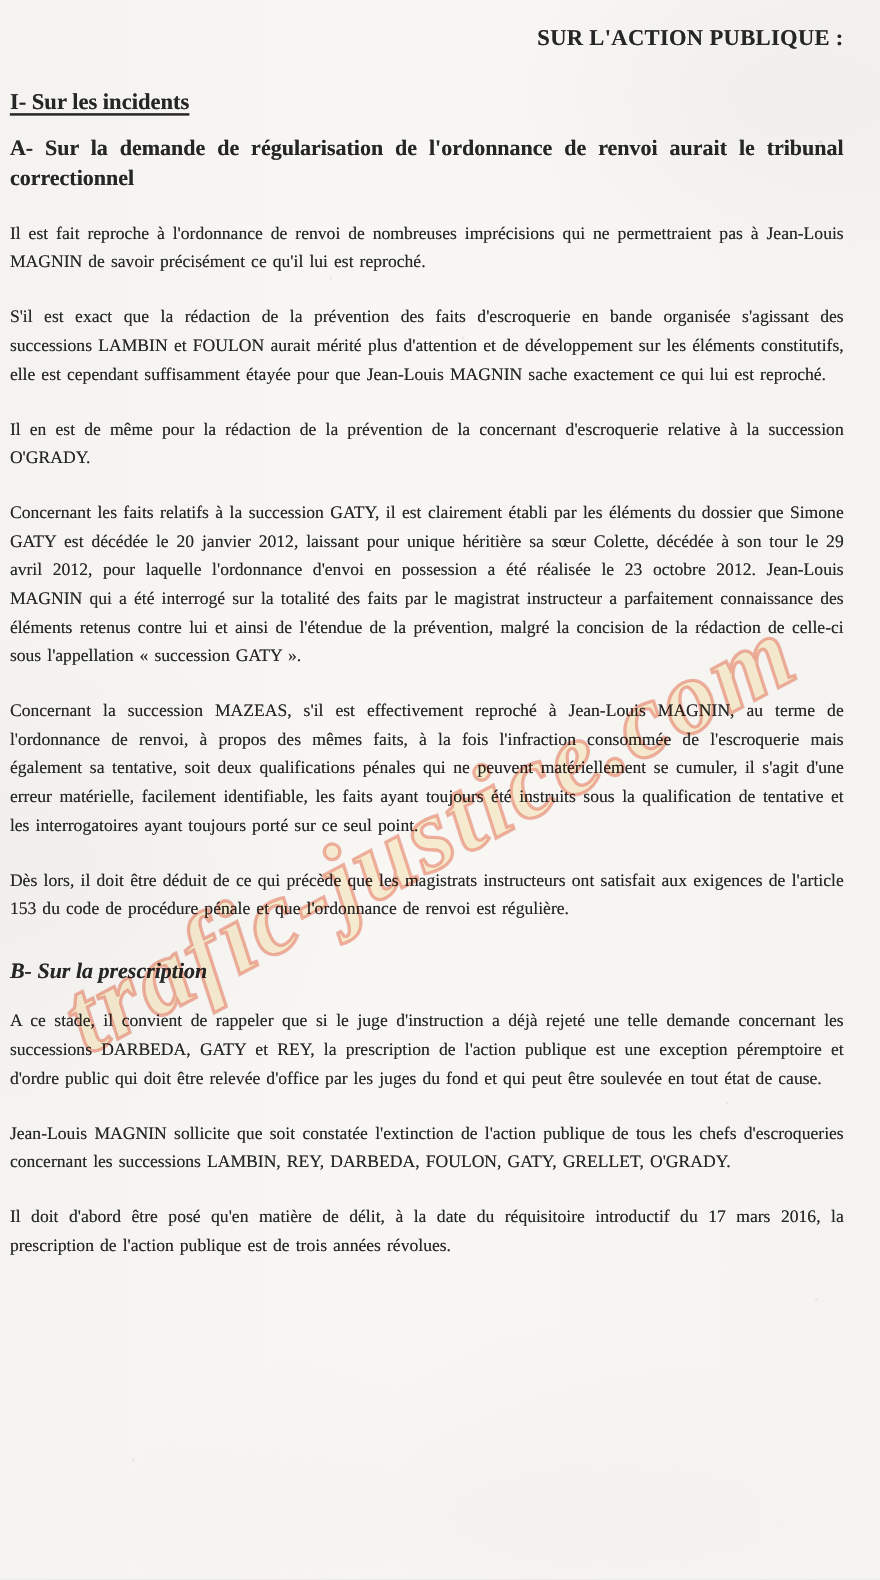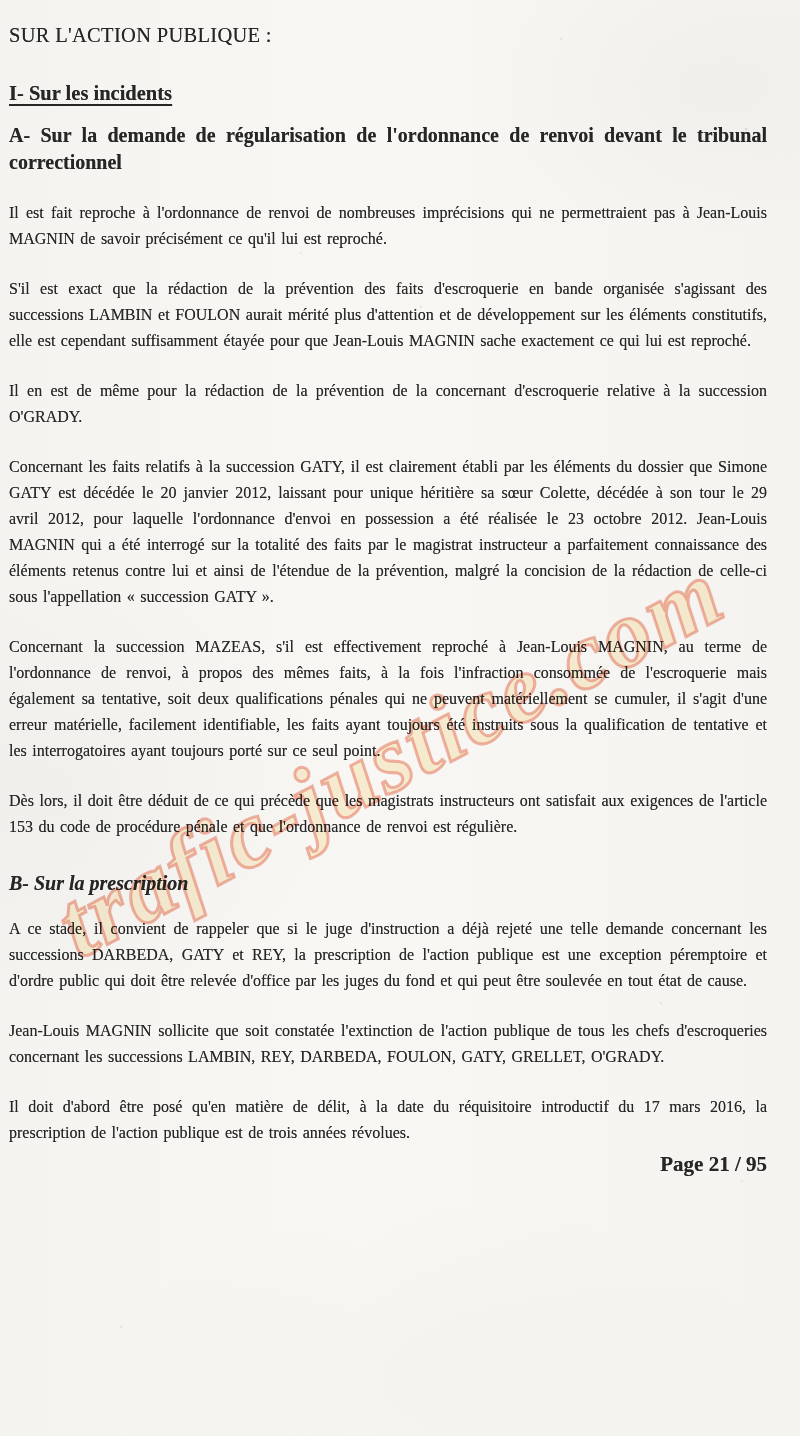--- a/index.html
+++ b/index.html
@@ -20,23 +20,24 @@
     background:
       radial-gradient(ellipse 340px 220px at 88% 6%, rgba(120,120,115,0.04), transparent 70%),
       radial-gradient(ellipse 420px 320px at 6% 55%, rgba(120,120,115,0.035), transparent 70%),
       radial-gradient(ellipse 500px 260px at 55% 96%, rgba(120,120,115,0.03), transparent 70%),
       linear-gradient(90deg, #f4f3f0 0%, #f8f7f4 45%, #f4f3ef 100%);
     text-shadow: 0 0 0.6px rgba(45,45,45,0.6);
   }
   .h-main {
     font-size: 20.5px;
     line-height: 26px;
-    font-weight: normal;
+    font-weight: bold;
     letter-spacing: 0.3px;
     margin: 0 0 32px 0;
+    text-align: right;
   }
   .h-sub {
     font-size: 20.5px;
     line-height: 26px;
     font-weight: bold;
     margin: 0 0 16px 0;
     text-decoration: underline;
     text-decoration-thickness: 2px;
     text-underline-offset: 4px;
   }
@@ -110,34 +111,33 @@
 </style>
 </head>
 <body>
 
 <div class="page">
 
   <div class="h-main">SUR L'ACTION PUBLIQUE :</div>
 
   <div class="h-sub">I- Sur les incidents</div>
 
-  <div class="h-part">A- Sur la demande de régularisation de l'ordonnance de renvoi devant le tribunal correctionnel</div>
+  <div class="h-part">A- Sur la demande de régularisation de l'ordonnance de renvoi aurait le tribunal correctionnel</div>
 
   <p class="para">Il est fait reproche à l'ordonnance de renvoi de nombreuses imprécisions qui ne permettraient pas à Jean-Louis MAGNIN de savoir précisément ce qu'il lui est reproché.</p>
   <p class="para">S'il est exact que la rédaction de la prévention des faits d'escroquerie en bande organisée s'agissant des successions LAMBIN et FOULON aurait mérité plus d'attention et de développement sur les éléments constitutifs, elle est cependant suffisamment étayée pour que Jean-Louis MAGNIN sache exactement ce qui lui est reproché.</p>
   <p class="para">Il en est de même pour la rédaction de la prévention de la concernant d'escroquerie relative à la succession O'GRADY.</p>
   <p class="para">Concernant les faits relatifs à la succession GATY, il est clairement établi par les éléments du dossier que Simone GATY est décédée le 20 janvier 2012, laissant pour unique héritière sa sœur Colette, décédée à son tour le 29 avril 2012, pour laquelle l'ordonnance d'envoi en possession a été réalisée le 23 octobre 2012. Jean-Louis MAGNIN qui a été interrogé sur la totalité des faits par le magistrat instructeur a parfaitement connaissance des éléments retenus contre lui et ainsi de l'étendue de la prévention, malgré la concision de la rédaction de celle-ci sous l'appellation « succession GATY ».</p>
   <p class="para">Concernant la succession MAZEAS, s'il est effectivement reproché à Jean-Louis MAGNIN, au terme de l'ordonnance de renvoi, à propos des mêmes faits, à la fois l'infraction consommée de l'escroquerie mais également sa tentative, soit deux qualifications pénales qui ne peuvent matériellement se cumuler, il s'agit d'une erreur matérielle, facilement identifiable, les faits ayant toujours été instruits sous la qualification de tentative et les interrogatoires ayant toujours porté sur ce seul point.</p>
   <p class="para">Dès lors, il doit être déduit de ce qui précède que les magistrats instructeurs ont satisfait aux exigences de l'article 153 du code de procédure pénale et que l'ordonnance de renvoi est régulière.</p>
 
   <div class="h-part-b">B- Sur la prescription</div>
 
   <p class="para">A ce stade, il convient de rappeler que si le juge d'instruction a déjà rejeté une telle demande concernant les successions DARBEDA, GATY et REY, la prescription de l'action publique est une exception péremptoire et d'ordre public qui doit être relevée d'office par les juges du fond et qui peut être soulevée en tout état de cause.</p>
   <p class="para">Jean-Louis MAGNIN sollicite que soit constatée l'extinction de l'action publique de tous les chefs d'escroqueries concernant les successions LAMBIN, REY, DARBEDA, FOULON, GATY, GRELLET, O'GRADY.</p>
   <p class="para" style="margin-bottom:6px;">Il doit d'abord être posé qu'en matière de délit, à la date du réquisitoire introductif du 17 mars 2016, la prescription de l'action publique est de trois années révolues.</p>
 
-  <div class="footer">Page 21 / 95</div>
 
   <div class="watermark">trafic-justice.com</div>
 
   <div class="specks"></div>
 
 </div>
 
 </body></html>

